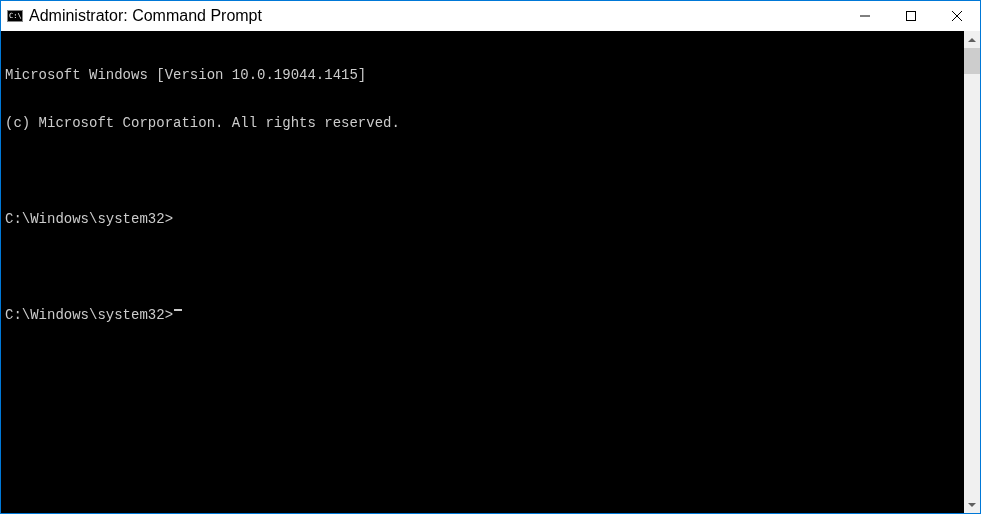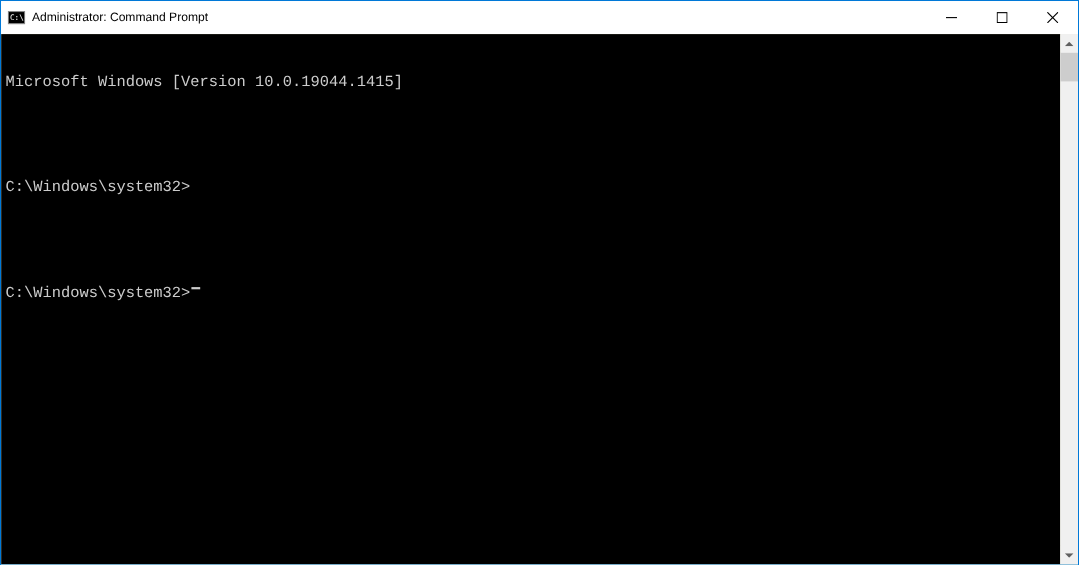--- a/index.html
+++ b/index.html
@@ -33,21 +33,21 @@
       width: 16px;
       height: 16px;
       margin-left: 6px;
       margin-right: 6px;
       position: relative;
     }
     .title-icon svg {
       display: block;
     }
     .title-text {
-      font-size: 11px;
+      font-size: 16px;
       color: #000000;
       flex: 0 0 auto;
       white-space: nowrap;
     }
     .title-spacer {
       flex: 1 1 auto;
     }
     .window-controls {
       display: flex;
       height: 30px;
@@ -59,21 +59,21 @@
       align-items: center;
       justify-content: center;
       color: #000000;
     }
     .wc-btn svg {
       display: block;
     }
     .client-area {
       flex: 1 1 auto;
       display: flex;
-      background: #fef9c3;
+      background: #bef264;
       overflow: hidden;
     }
     .console {
       flex: 1 1 auto;
       background: #000000;
       color: #cccccc;
       font-family: Consolas, "Courier New", monospace;
       font-size: 14px;
       line-height: 16px;
       padding: 4px 2px 2px 4px;
@@ -160,20 +160,21 @@
           <line x1="0" y1="0" x2="10" y2="10" stroke="#000000" stroke-width="1"></line>
           <line x1="10" y1="0" x2="0" y2="10" stroke="#000000" stroke-width="1"></line>
         </svg>
       </div>
     </div>
   </div>
 
   <div class="client-area">
     <div class="console">
       <span class="line">Microsoft Windows [Version 10.0.19044.1415]</span>
+      <span class="line">(c) Microsoft Corporation. All rights reserved.</span>
       <span class="line"></span>
       <span class="line prompt-line"><span>C:\Windows\system32&gt;</span></span>
       <span class="line"></span>
       <span class="line prompt-line"><span>C:\Windows\system32&gt;</span><span class="cursor"></span></span>
     </div>
 
     <div class="scrollbar">
       <div class="sb-btn">
         <svg width="8" height="4" viewBox="0 0 8 4">
           <polygon points="4,0 8,4 0,4" fill="#606060"></polygon>

